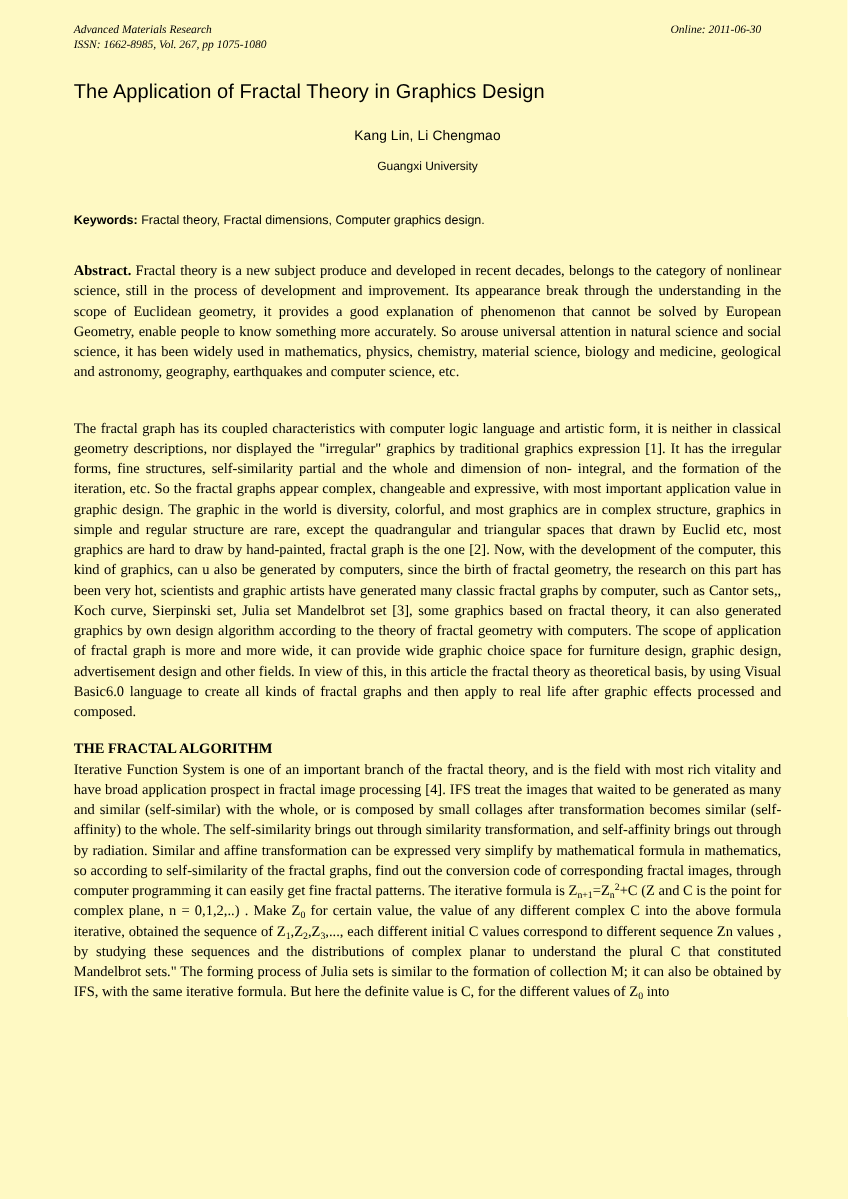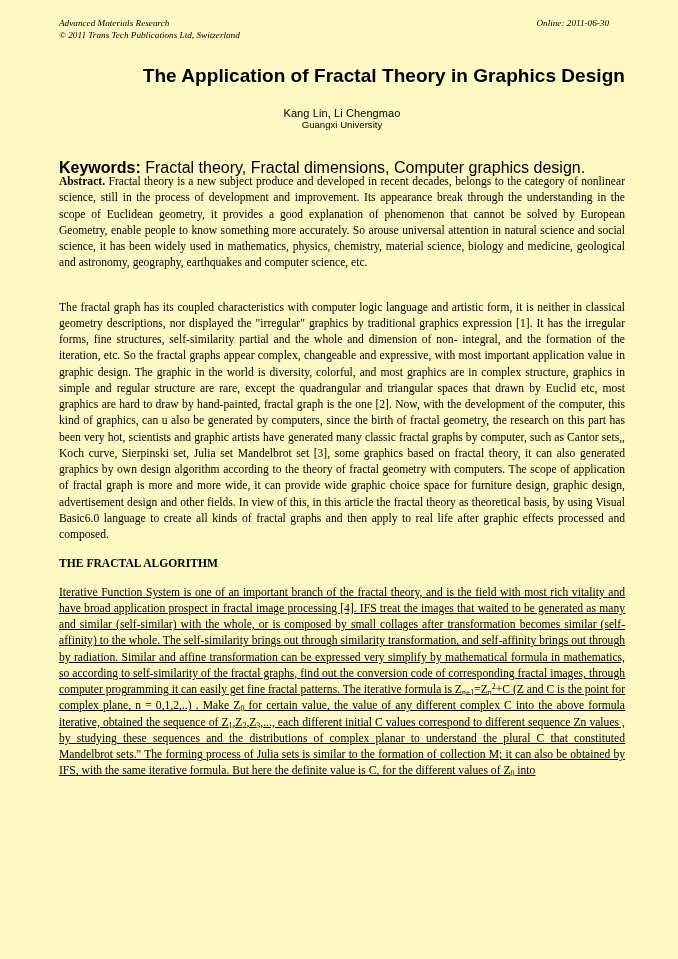--- a/index.html
+++ b/index.html
@@ -47,101 +47,102 @@
     top: 0;
     font-style: italic;
     font-size: 9.2px;
     line-height: 11.6px;
     white-space: pre;
   }
 
   
   .title {
     font-family: "Liberation Sans", "DejaVu Sans", sans-serif;
-    font-weight: bold;
-    font-size: 19px;
-    text-align: right;
+    font-weight: normal;
+    font-size: 16px;
+    text-align: left;
     margin-top: 24px;
     letter-spacing: 0.05px;
   }
   .authors {
     font-family: "Liberation Sans", "DejaVu Sans", sans-serif;
     font-weight: normal;
     font-size: 11px;
     text-align: center;
     margin-top: 20px;
     letter-spacing: 0.1px;
   }
   .affiliation {
     font-family: "Liberation Sans", "DejaVu Sans", sans-serif;
     font-weight: normal;
     font-size: 9.6px;
     text-align: center;
+    margin-top: 13px;
   }
 
   
   .keywords {
     font-family: "Liberation Sans", "DejaVu Sans", sans-serif;
-    font-size: 16px;
+    font-size: 10px;
     margin-top: 31px;
     line-height: 13px;
   }
   .keywords b {
     font-weight: bold;
   }
 
   
   p.body {
     font-family: "Liberation Serif", "DejaVu Serif", serif;
     font-size: 11.6px;
     line-height: 16.25px;
     text-align: justify;
     text-justify: inter-word;
     margin: 0;
     hyphens: none;
   }
   p.abstract {
+    margin-top: 26px;
   }
   p.para {
     margin-top: 28px;
   }
   p.body b {
     font-weight: bold;
   }
   .section-head {
     font-family: "Liberation Serif", "DejaVu Serif", serif;
     font-weight: bold;
     font-size: 11.6px;
     line-height: 16.25px;
     margin-top: 13px;
   }
   p.after-head {
-    margin-top: 12px;
-    text-decoration: underline;
+    margin-top: 0;
   }
   sub {
     font-size: 0.68em;
     vertical-align: -0.28em;
     line-height: 0;
   }
   sup {
     font-size: 0.68em;
     vertical-align: 0.46em;
     line-height: 0;
   }
 </style>
 </head>
 <body>
 
 <div class="page">
   <div class="content">
 
     <div class="masthead">
       <span class="line">Advanced Materials Research</span>
-      <span class="line">© 2011 Trans Tech Publications Ltd, Switzerland</span>
+      <span class="line">ISSN: 1662-8985, Vol. 267, pp 1075-1080</span>
       <span class="masthead-online">Online: 2011-06-30</span>
     </div>
 
     <div class="title">The Application of Fractal Theory in Graphics Design</div>
     <div class="authors">Kang Lin, Li  Chengmao</div>
     <div class="affiliation">Guangxi University</div>
 
     <div class="keywords"><b>Keywords:</b><span> Fractal theory, Fractal dimensions, Computer graphics design.</span></div>
 
     <p class="body abstract"><b>Abstract.</b><span> Fractal theory is a new subject produce and developed in recent decades, belongs to the category of nonlinear science, still in the process of development and improvement. Its appearance break through the understanding in the scope of Euclidean geometry, it provides a good explanation of phenomenon that cannot be solved by European Geometry, enable people to know something more accurately. So arouse universal attention in natural science and social science, it has been widely used in mathematics, physics, chemistry, material science, biology and medicine, geological and astronomy, geography, earthquakes and computer science, etc.</span></p>

